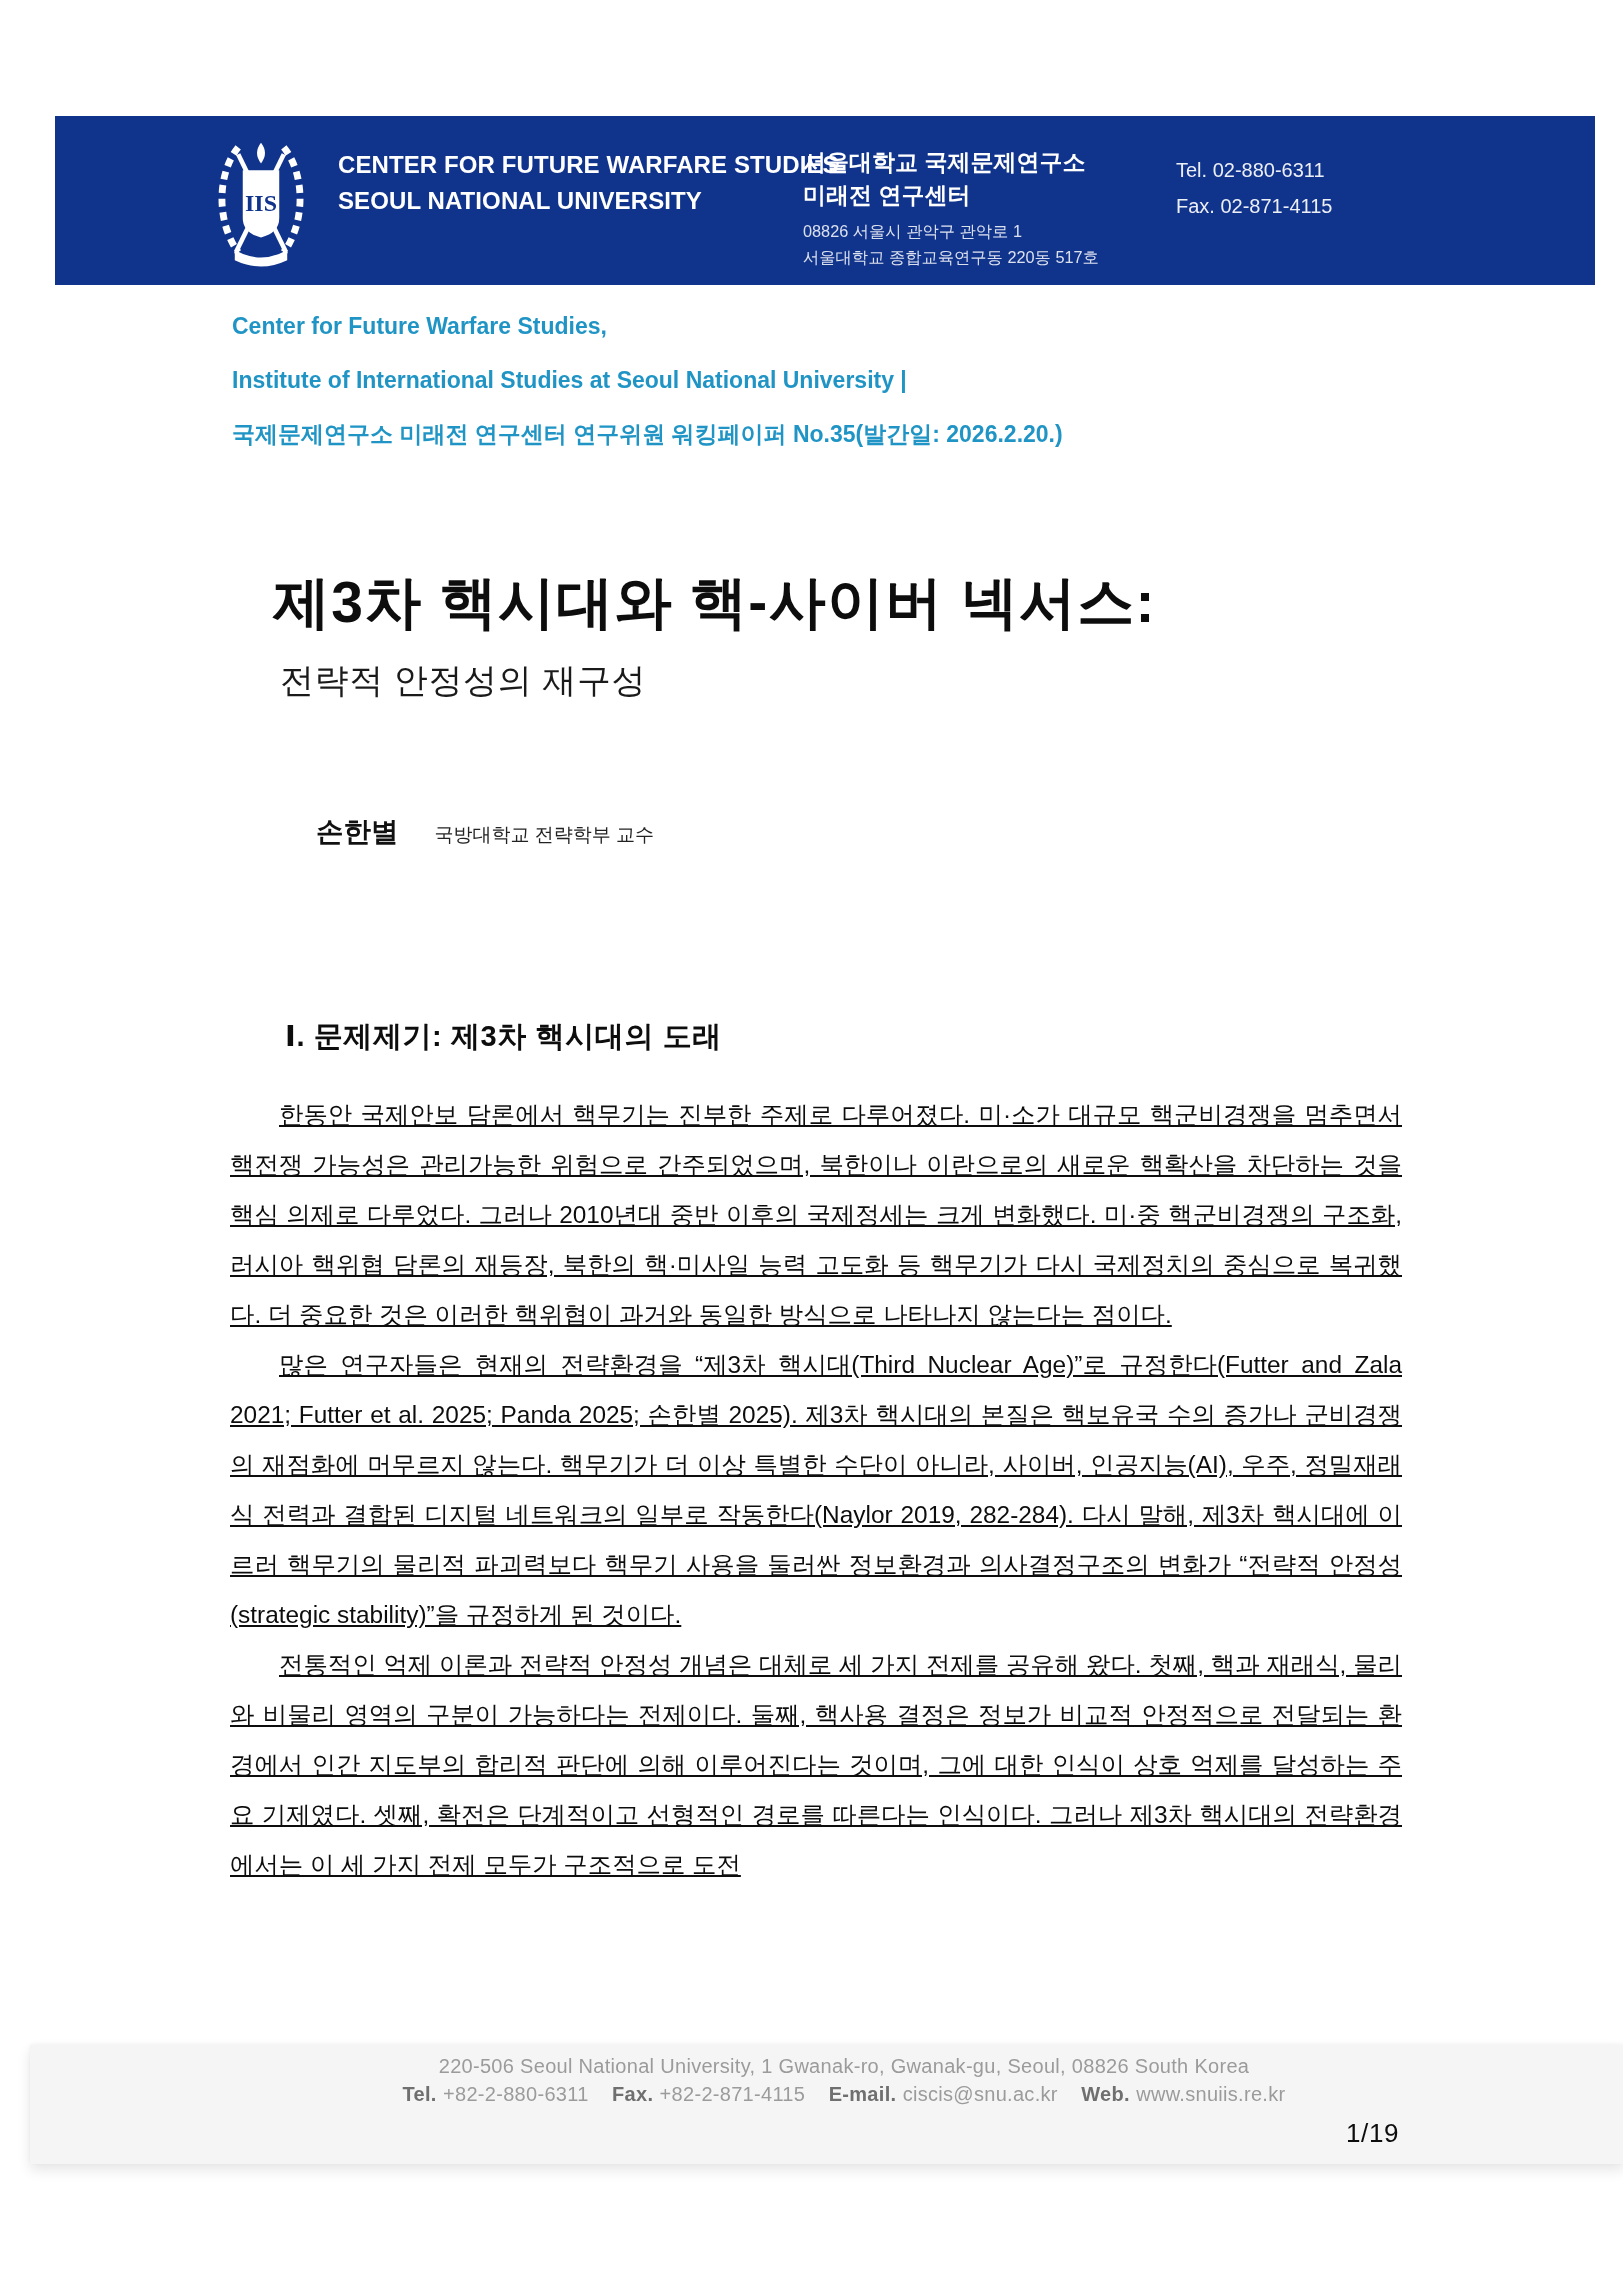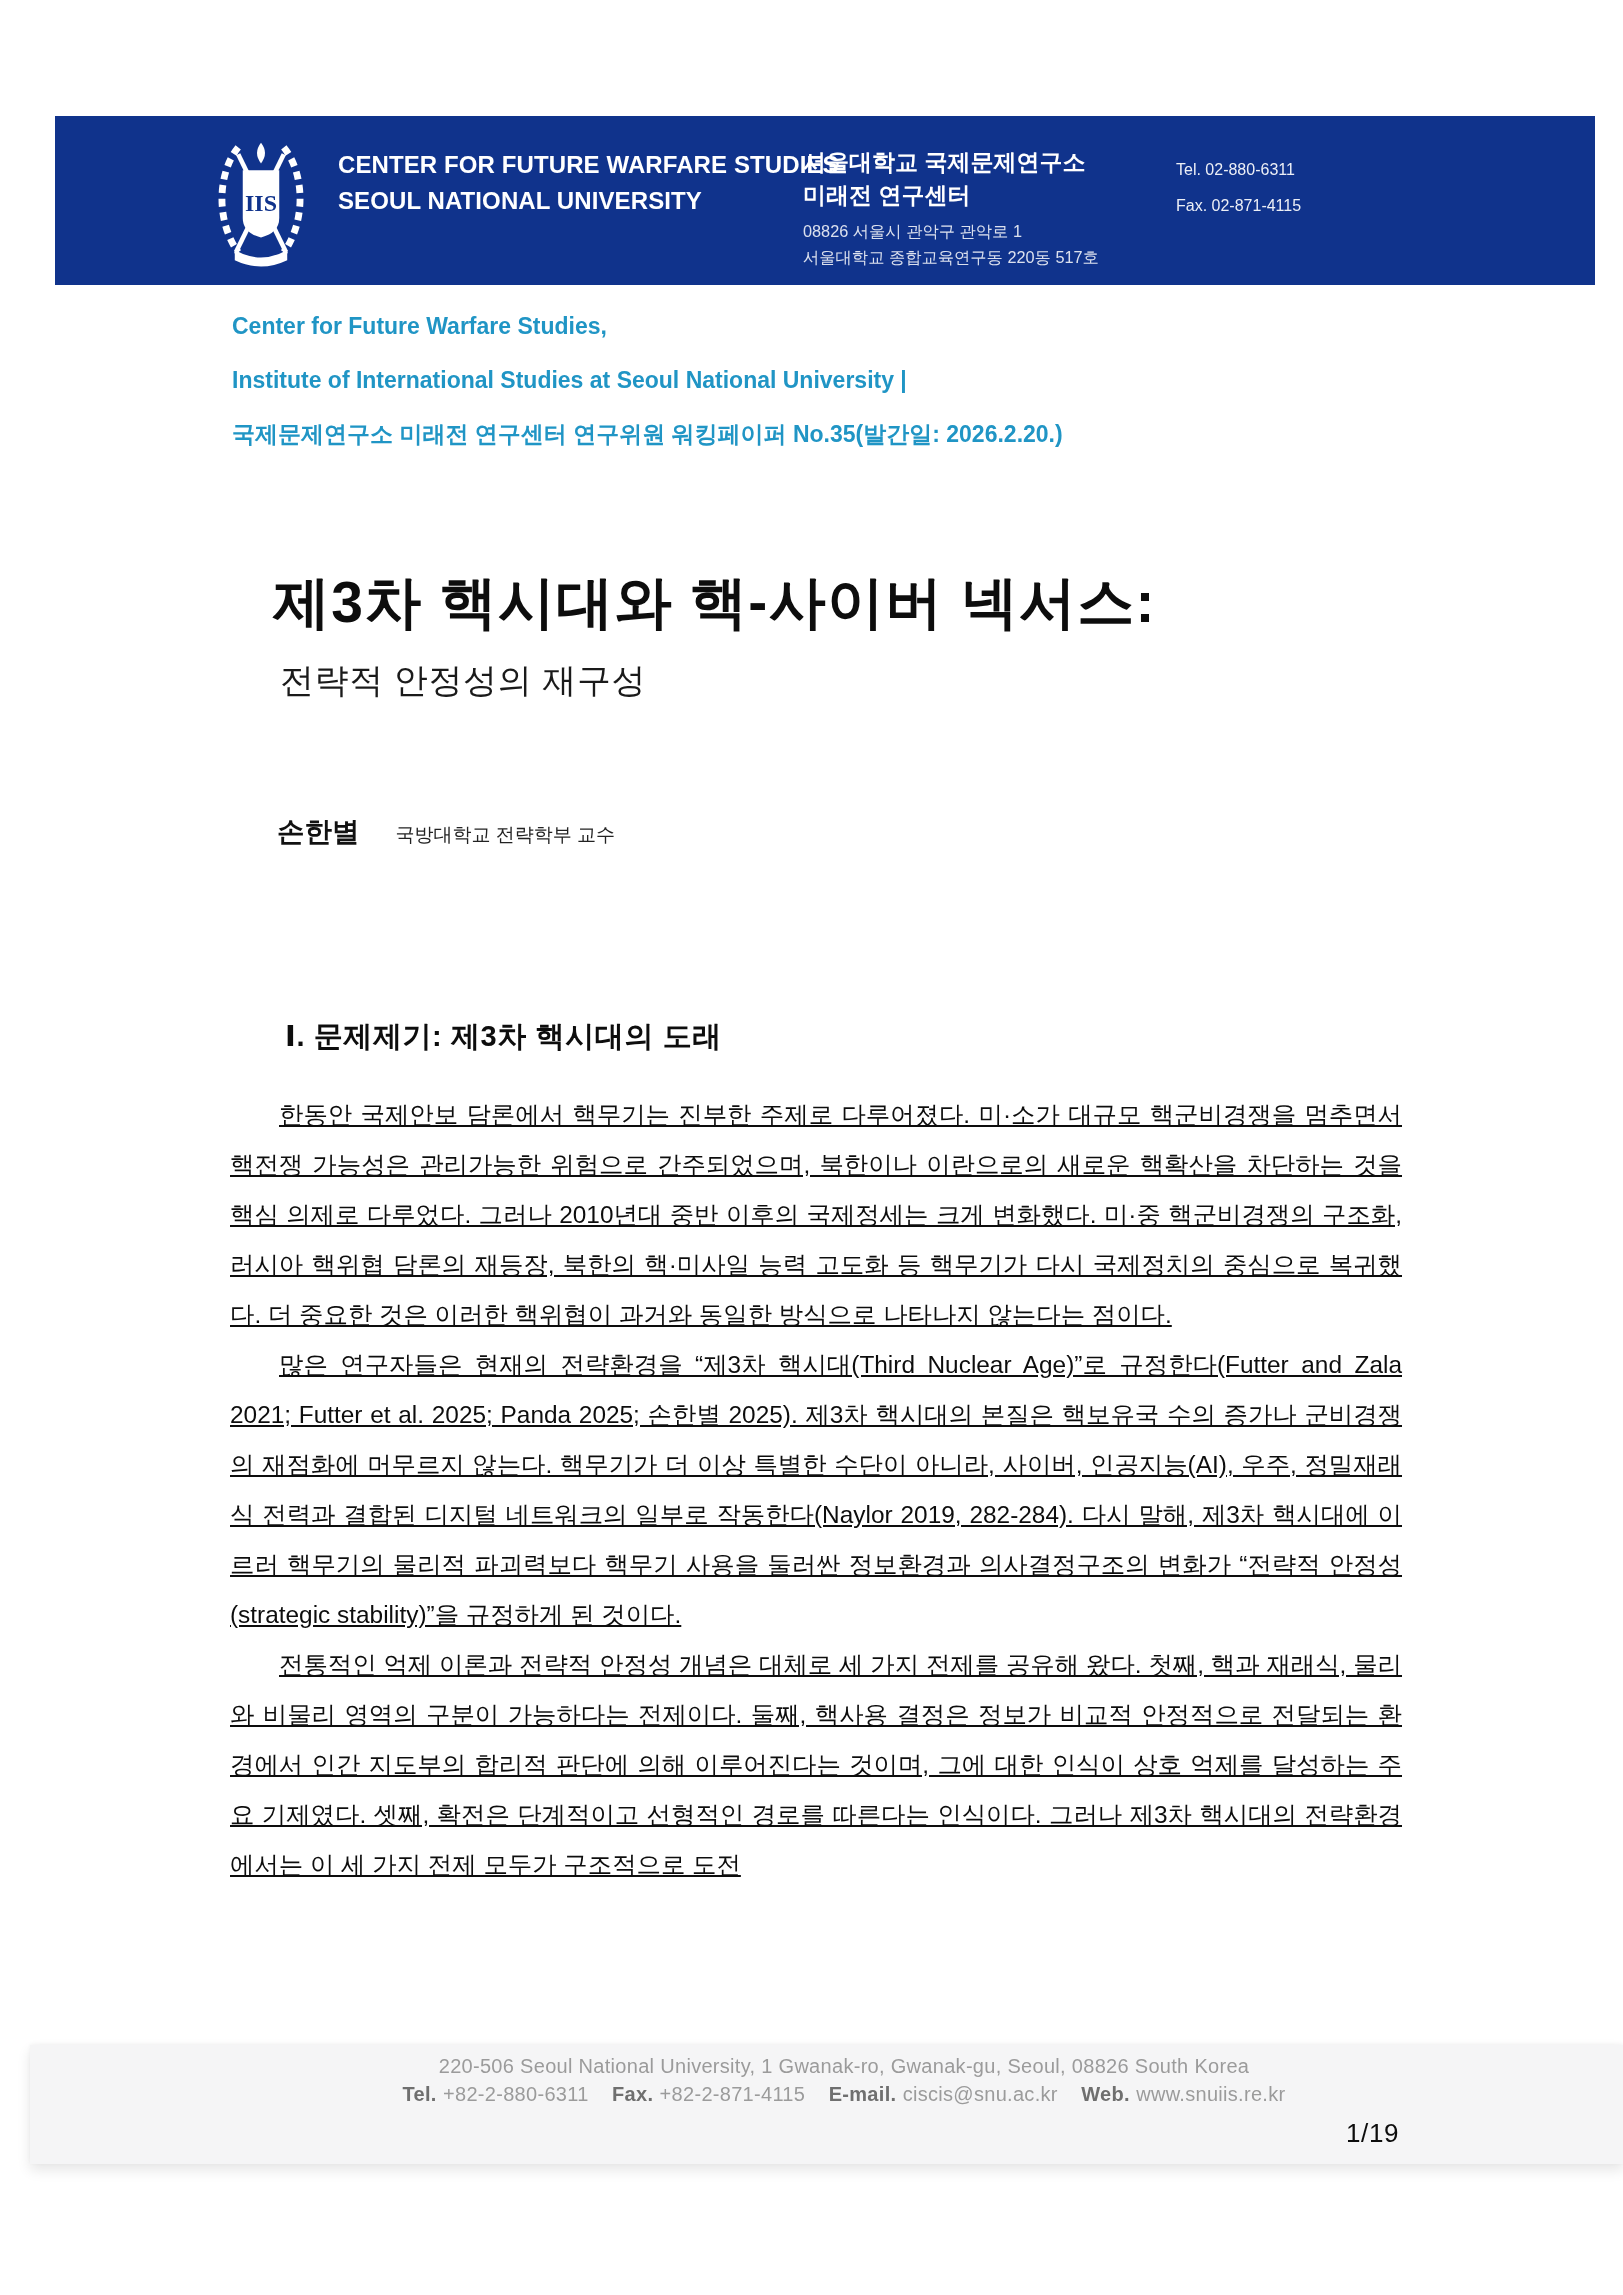--- a/index.html
+++ b/index.html
@@ -20,36 +20,36 @@
   .org-en{
     position:absolute;left:283px;top:31px;
     color:#fff;font-weight:700;font-size:24px;line-height:36px;letter-spacing:0.1px;
     white-space:nowrap;
   }
   .org-kr{position:absolute;left:748px;top:30px;color:#fff;white-space:nowrap;}
   .org-kr .kr-bold{font-weight:700;font-size:23px;line-height:33px;}
   .org-kr .kr-addr{font-weight:400;font-size:16.3px;line-height:26px;color:rgba(255,255,255,0.85);margin-top:6.3px;}
   .banner-contact{
     position:absolute;left:1121px;top:36px;
-    font-size:16px;line-height:36px;color:rgba(255,255,255,0.92);white-space:nowrap;
+    font-size:20px;line-height:36px;color:rgba(255,255,255,0.92);white-space:nowrap;
   }
   
   .masthead{position:absolute;left:232px;top:299px;color:#2095C5;font-size:23px;font-weight:700;}
   .masthead div{height:54px;line-height:54px;white-space:nowrap;}
   
   .title{
     position:absolute;left:273px;top:527px;
     font-size:57px;font-weight:800;letter-spacing:1.3px;color:#0d0d0d;white-space:nowrap;
   }
   .subtitle{
     position:absolute;left:280px;top:658px;
     font-size:34px;font-weight:500;letter-spacing:0.6px;color:#1a1a1a;white-space:nowrap;
   }
   .author{position:absolute;left:277px;top:814px;white-space:nowrap;}
-  .author .name{font-size:27.5px;font-weight:600;color:#111;}
+  .author .name{font-size:27.5px;font-weight:600;color:#111;margin-left:39px;}
   .author .affil{font-size:19px;font-weight:400;color:#222;margin-left:36px;}
   
   .section-heading{
     position:absolute;left:285px;top:993px;
     font-size:29px;font-weight:700;color:#0d0d0d;letter-spacing:0.6px;white-space:nowrap;
   }
   .bodytext{
     position:absolute;left:230px;top:1090px;width:1172px;
     font-size:24.4px;line-height:50px;color:#0d0d0d;
   }

